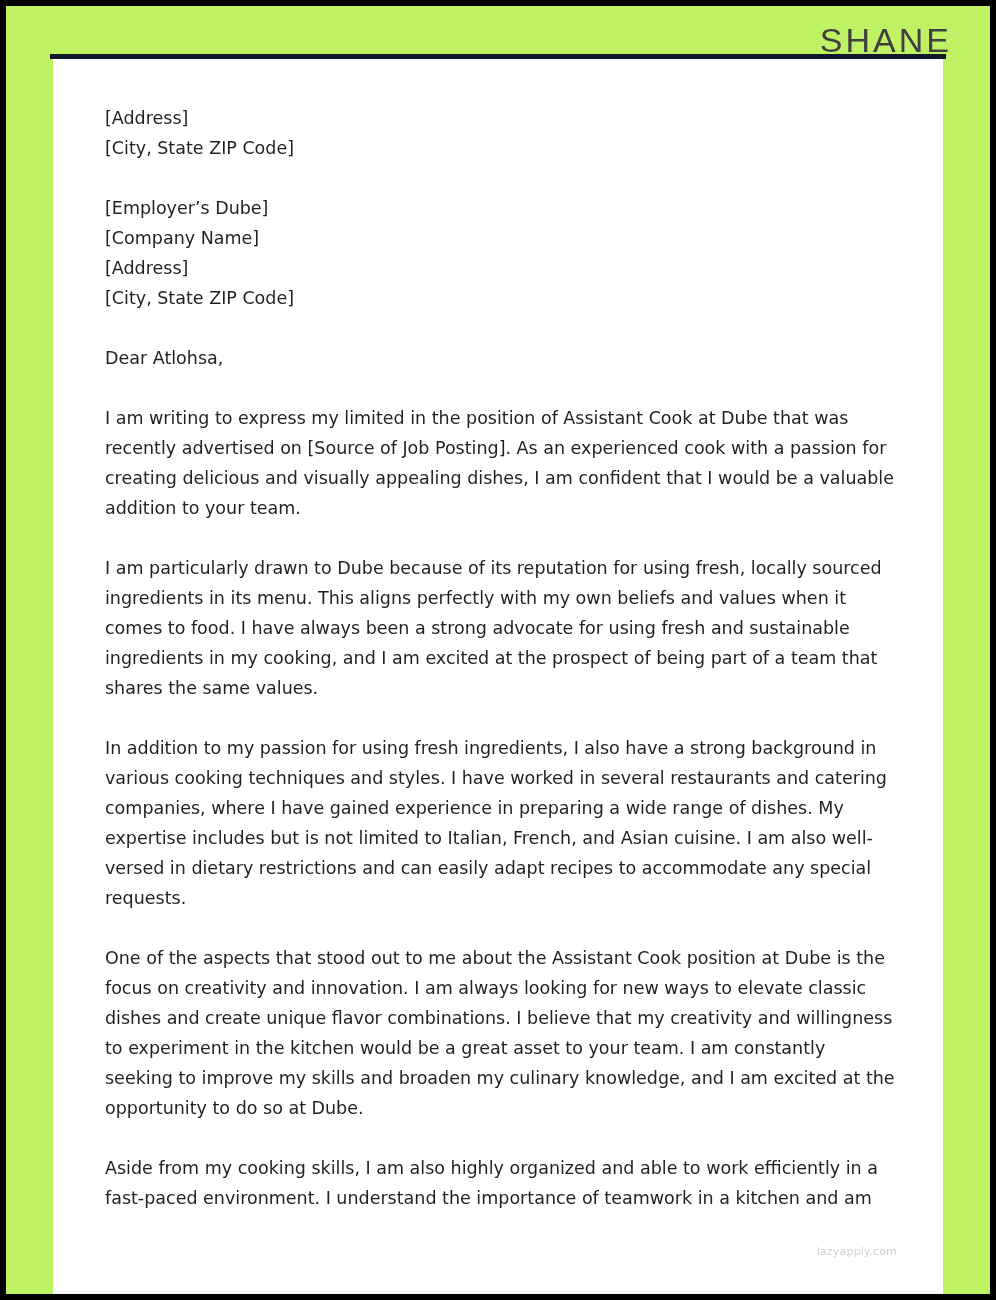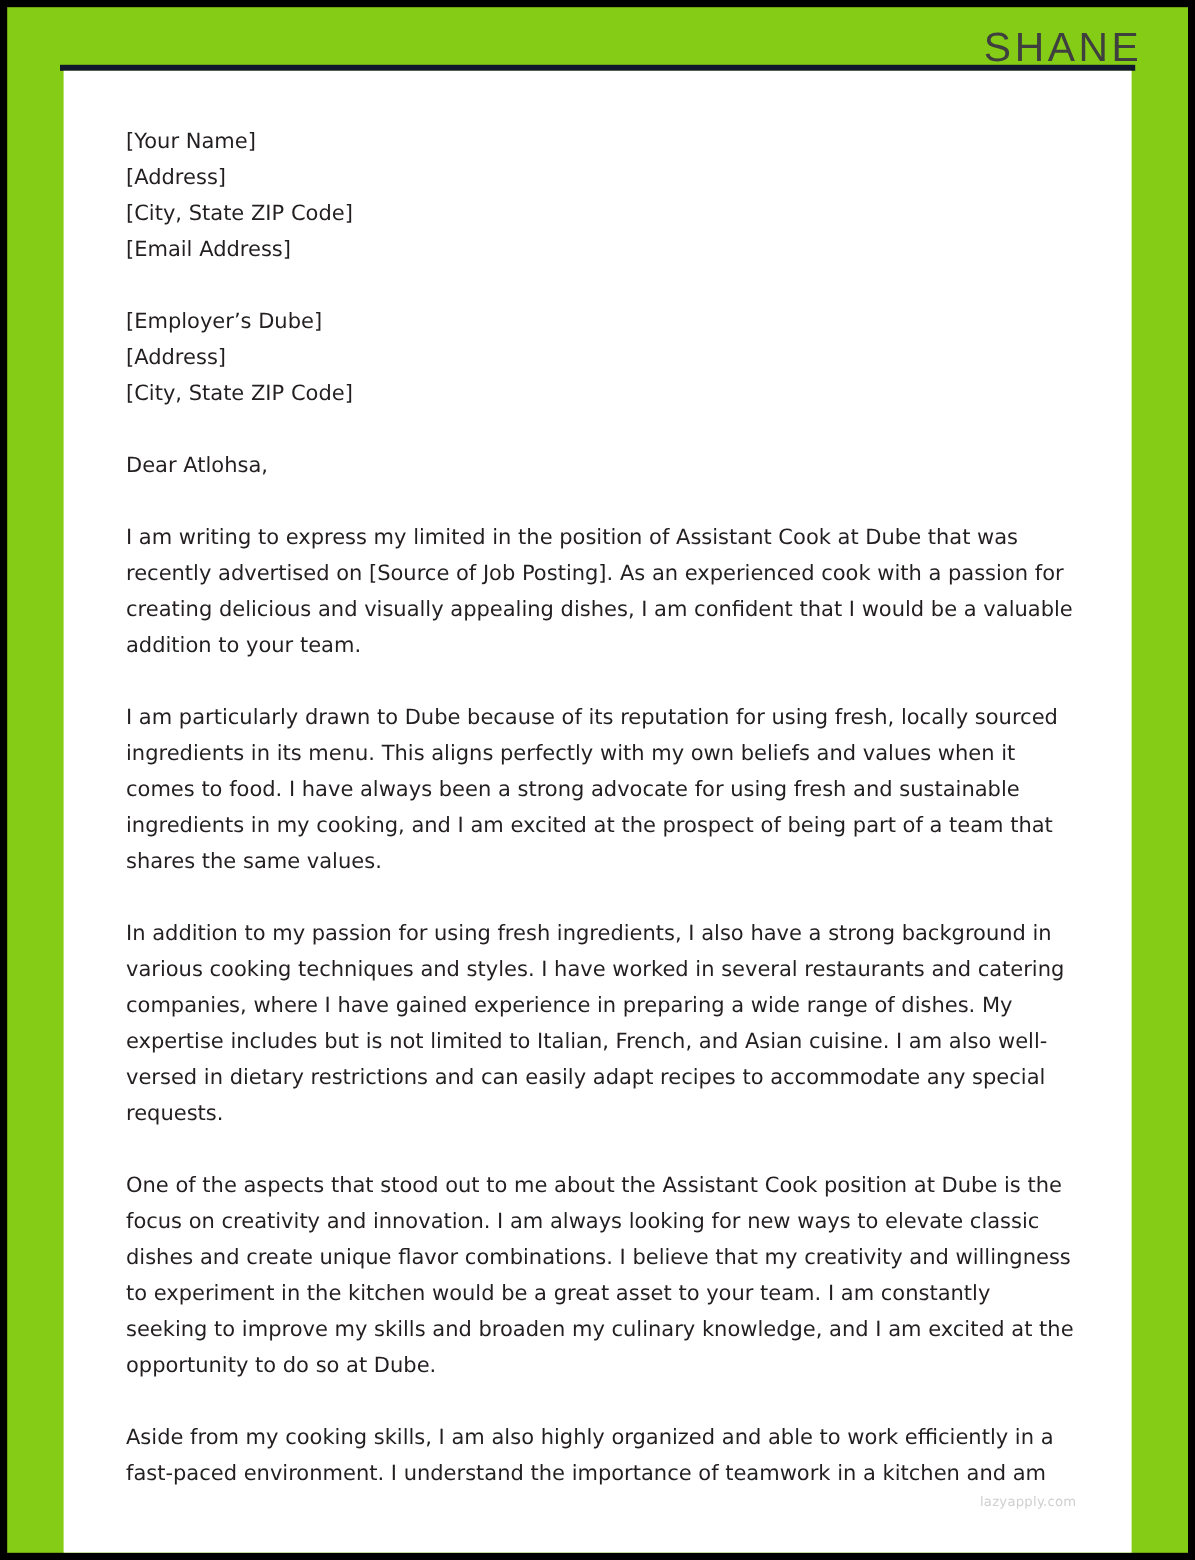--- a/index.html
+++ b/index.html
@@ -12,21 +12,21 @@
     background: #000000;
     font-family: "DejaVu Sans", sans-serif;
     overflow: hidden;
   }
   .page {
     position: absolute;
     left: 6px;
     top: 6px;
     width: 984px;
     height: 1288px;
-    background: #84cc16;
+    background: #bef264;
     overflow: hidden;
   }
   .header {
     position: absolute;
     left: 0;
     top: 0;
     width: 984px;
     height: 46px;
   }
   .brand {
@@ -100,30 +100,29 @@
 
   <div class="header">
     <div class="brand">SHANE</div>
   </div>
   <div class="header-rule"></div>
 
   <div class="sheet">
     <div class="letter">
 
       <div>
-        <div class="addr-line">[Your Name]</div>
         <div class="addr-line">[Address]</div>
         <div class="addr-line">[City, State ZIP Code]</div>
-        <div class="addr-line">[Email Address]</div>
       </div>
 
       <div class="gap"></div>
 
       <div>
         <div class="addr-line">[Employer’s Dube]</div>
+        <div class="addr-line">[Company Name]</div>
         <div class="addr-line">[Address]</div>
         <div class="addr-line">[City, State ZIP Code]</div>
       </div>
 
       <div class="gap"></div>
 
       <div class="salutation">Dear Atlohsa,</div>
 
       <p class="para">I am writing to express my limited in the position of Assistant Cook at Dube that was recently advertised on [Source of Job Posting]. As an experienced cook with a passion for creating delicious and visually appealing dishes, I am confident that I would be a valuable addition to your team.</p>
       <p class="para">I am particularly drawn to Dube because of its reputation for using fresh, locally sourced ingredients in its menu. This aligns perfectly with my own beliefs and values when it comes to food. I have always been a strong advocate for using fresh and sustainable ingredients in my cooking, and I am excited at the prospect of being part of a team that shares the same values.</p>

